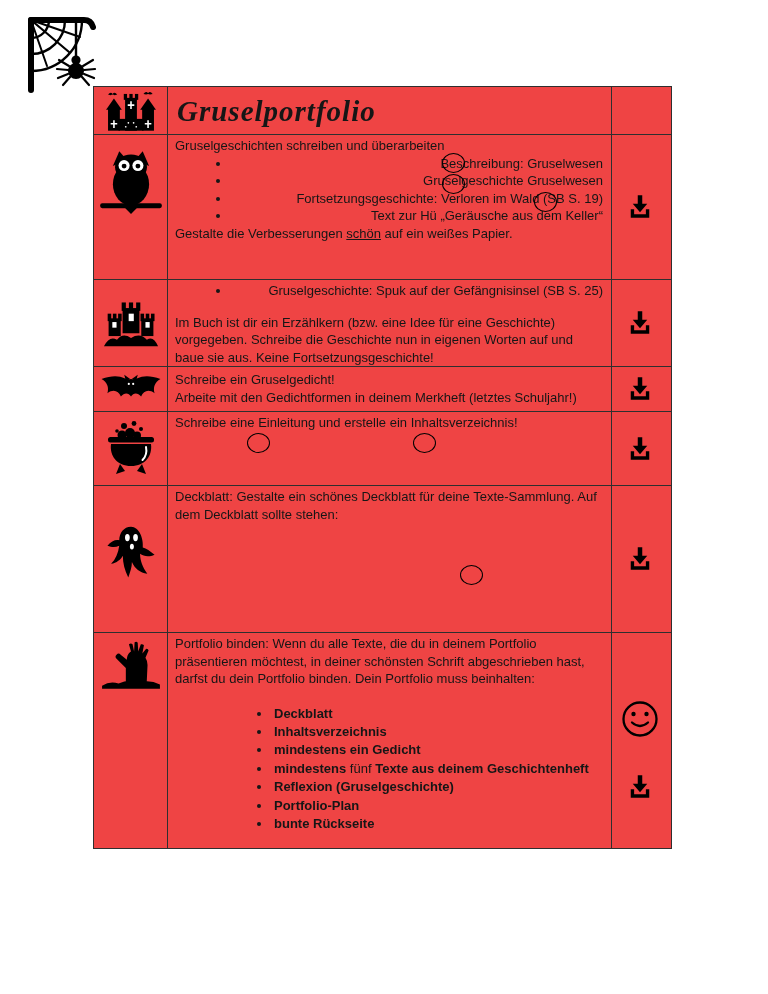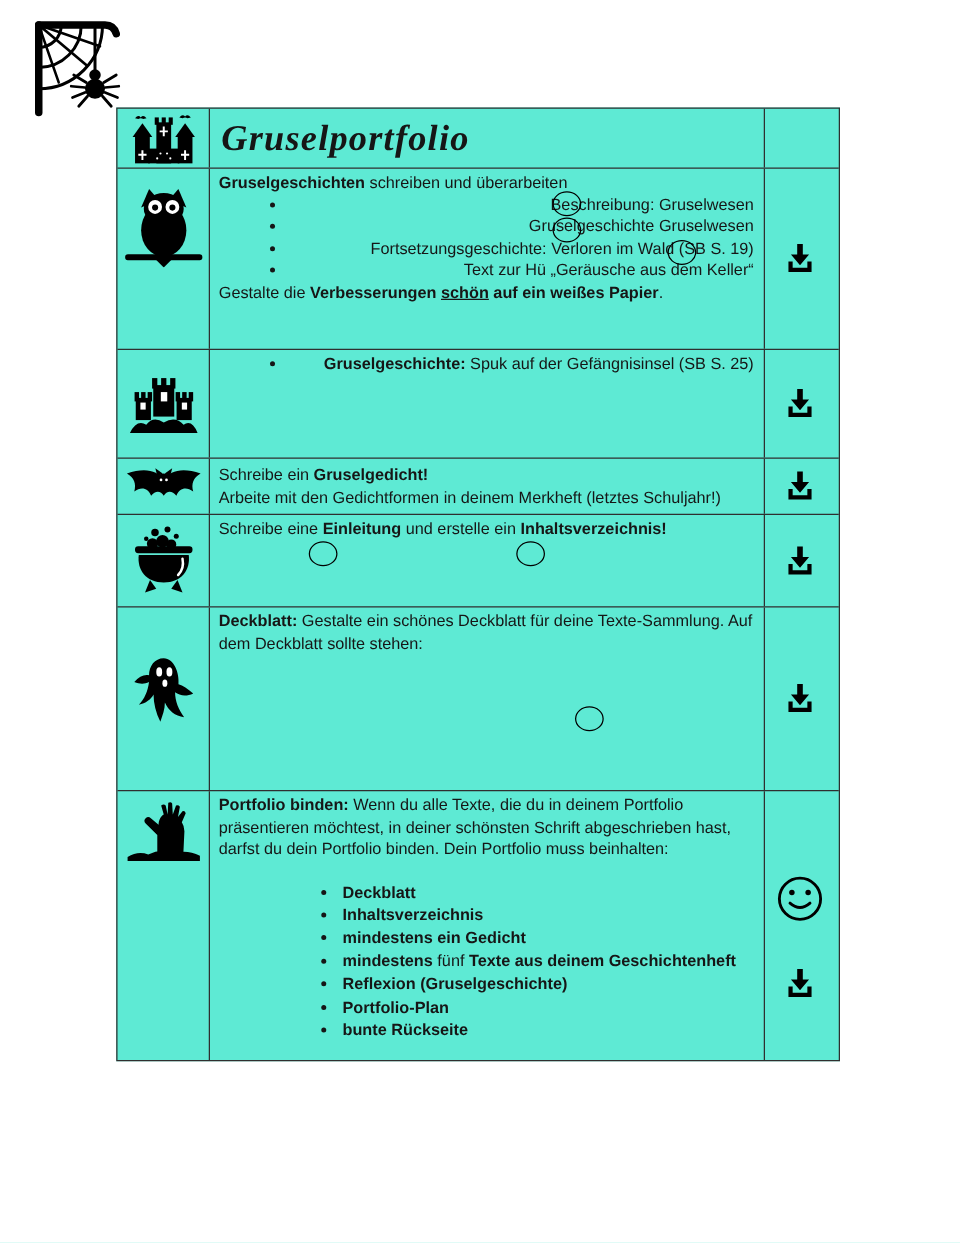--- a/index.html
+++ b/index.html
@@ -5,37 +5,37 @@
   html,body{margin:0;padding:0;background:#ffffff;}
   .sheet{position:relative;width:768px;height:994px;background:#ffffff;
          font-family:"Liberation Sans",sans-serif;color:#161616;
          font-size:13px;line-height:17.5px;overflow:hidden;}
 
   
   .web{position:absolute;left:24px;top:10px;width:80px;height:84px;}
 
   
   .doc-table{position:absolute;left:93px;top:86px;width:577px;
-             border:1.5px solid #2f2f2f;background:#5eead4;}
+             border:1.5px solid #2f2f2f;background:#ef4444;}
   .row{display:grid;grid-template-columns:74px 444px 56px;
        box-sizing:border-box;border-bottom:1px solid #2f2f2f;}
   .row:last-child{border-bottom:none;}
   .r-header{height:48px;} .r-owl{height:145px;} .r-castle{height:87px;}
   .r-bat{height:45px;} .r-cauldron{height:74px;} .r-ghost{height:147px;}
   .r-hand{height:215px;}
   .cell{box-sizing:border-box;overflow:hidden;}
   .icon-cell{border-right:1px solid #2f2f2f;display:flex;
              justify-content:center;align-items:center;}
   .text-cell{border-right:1px solid #2f2f2f;padding:2px 8px 0 7px;position:relative;}
   .action-cell{display:flex;flex-direction:column;justify-content:center;align-items:center;}
 
   .title{font-family:"Liberation Serif",serif;font-style:italic;font-weight:700;
          font-size:29px;letter-spacing:1px;line-height:44px;padding-left:2px;}
 
-  b{font-weight:bold;} .ul-line{text-decoration:underline;margin-top:40px;}
+  b{font-weight:normal;} .ul-line{text-decoration:underline;margin-top:40px;}
   .reg{font-weight:400;}
 
   ul.checklist{margin:0;padding-left:56px;list-style:disc;}
   ul.checklist li{padding-left:2px;text-align:right;}
   ul.big-indent{margin:0;padding-left:97px;list-style:disc;font-weight:bold;line-height:18.4px;}
   ul.big-indent li{padding-left:2px;}
   .spacer{height:17px;} .spacer-s{height:14px;}
 
   .oval{position:absolute;width:21px;height:18px;border:1.6px solid #000;
         border-radius:50%;background:transparent;}
@@ -174,20 +174,21 @@
           <rect x="27.5" y="16" width="5.5" height="8" fill="#fff"></rect>
           <rect x="10" y="25" width="4.5" height="6" fill="#fff"></rect>
           <rect x="45.5" y="25" width="4.5" height="6" fill="#fff"></rect>
         </svg>
       </div>
       <div class="cell text-cell">
         <ul class="checklist">
           <li><b>Gruselgeschichte:</b><span> Spuk auf der Gefängnisinsel (SB S. 25)</span></li>
         </ul>
         <div class="spacer-s"></div>
+        <div><span>Im Buch ist dir ein Erzählkern (bzw. eine Idee für eine Geschichte) vorgegeben. Schreibe die Geschichte nun in eigenen Worten auf und baue sie aus. </span><b>Keine Fortsetzungsgeschichte!</b></div>
       </div>
       <div class="cell action-cell">
         <svg class="dl-icon" viewBox="0 0 24 24">
           <path fill="#000" d="M10.2 2.5h3.6v6.8h4L12 16.2 6.2 9.3h4z"></path>
           <path fill="#000" d="M4.6 13.8v6.7h14.8v-6.7h-2.7v4H7.3v-4z"></path>
         </svg>
       </div>
     </div>
 
     <div class="row r-bat">

